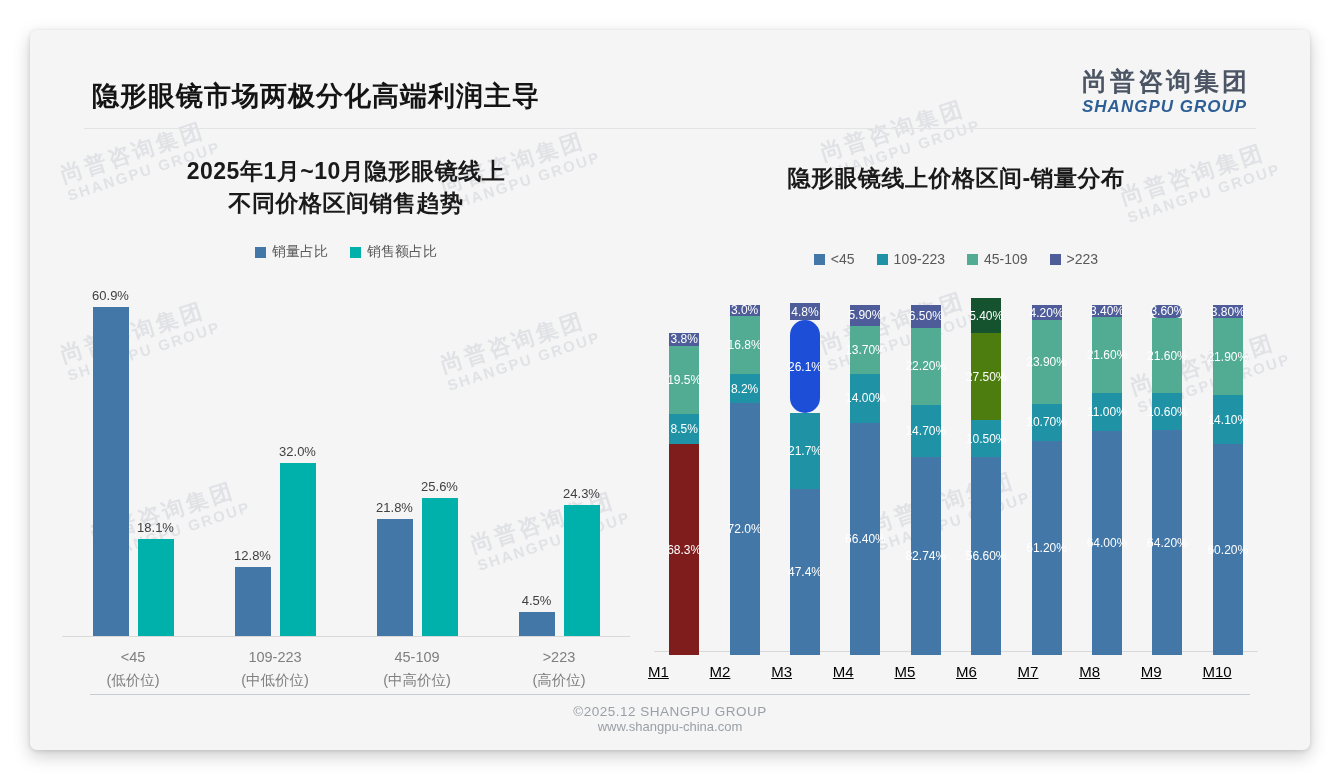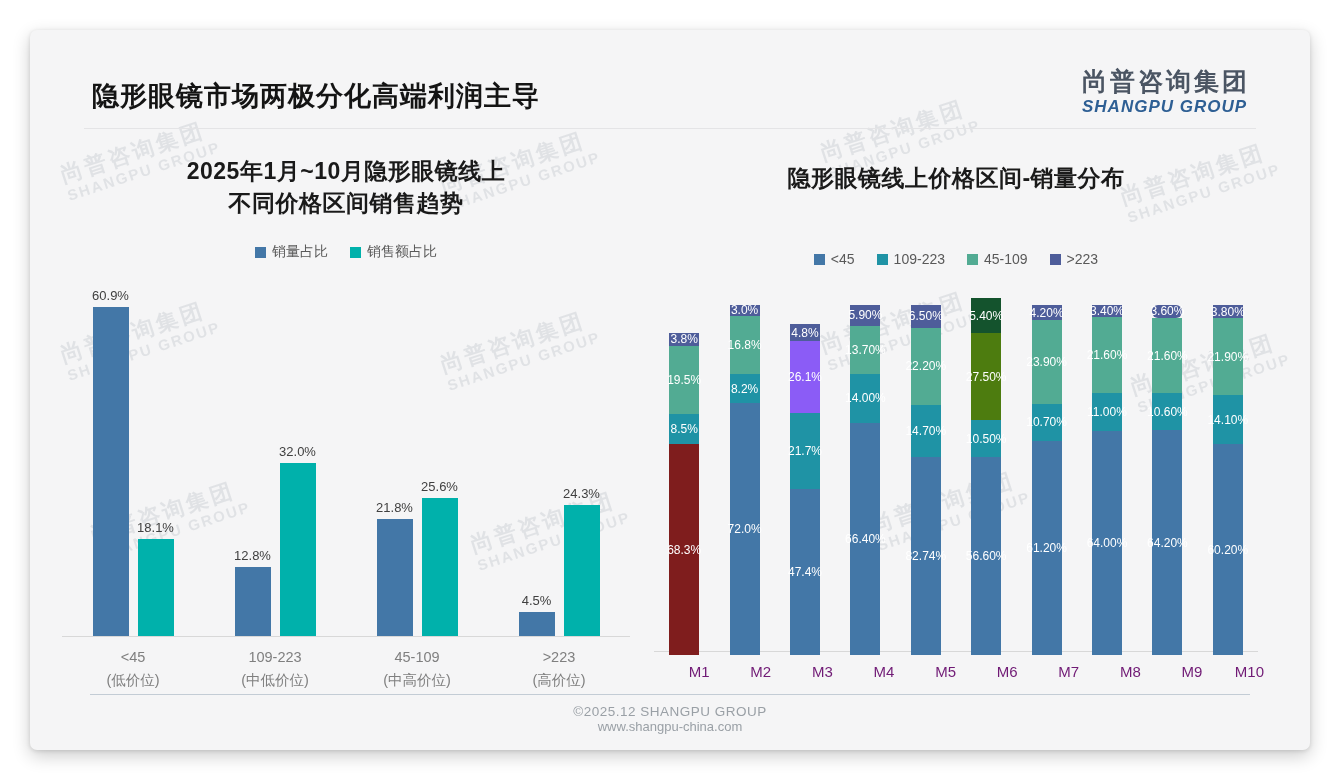--- a/index.html
+++ b/index.html
@@ -71,21 +71,21 @@
     height:353px;border-bottom:1px solid #d8d8d8;margin:0 6px;
   }
   .stack-cell{display:flex;justify-content:center;}
   .stack-bar{width:30px;display:flex;flex-direction:column-reverse;}
   .seg{position:relative;width:100%;}
   .seg-label{
     position:absolute;left:50%;top:50%;transform:translate(-50%,-50%);
     color:#ffffff;font-size:12px;white-space:nowrap;z-index:3;
   }
   .stacked-xlabels{display:grid;grid-template-columns:repeat(10,1fr);margin-top:11px;}
-  .month-label{text-align:right;font-size:15px;color:#701a75;}
+  .month-label{text-align:left;font-size:15px;color:#000000;text-decoration:underline;}
   
   .footer{
     position:absolute;left:60px;right:60px;bottom:16px;z-index:2;
     border-top:1px solid #c3ccd5;padding-top:9px;
     display:flex;justify-content:space-between;align-items:center;flex-direction:column;
   }
   .footer-left{font-size:13.5px;color:#9aa0a6;letter-spacing:0.5px;}
   .footer-right{font-size:13px;color:#9aa0a6;}
 </style>
 </head>
@@ -282,21 +282,21 @@
             </div>
           </div>
           <div class="stack-cell">
             <div class="stack-bar">
               <div class="seg" style="height: 165.9px; background: rgb(67, 119, 167);">
                 <span class="seg-label">47.4%</span>
               </div>
               <div class="seg" style="height: 76px; background: rgb(31, 147, 165);">
                 <span class="seg-label">21.7%</span>
               </div>
-              <div class="seg" style="height: 72px; background: #8b5cf6;">
+              <div class="seg" style="height: 93px; background: #1d4ed8; border-radius: 15px;">
                 <span class="seg-label">26.1%</span>
               </div>
               <div class="seg" style="height: 16.8px; background: rgb(78, 93, 154);">
                 <span class="seg-label">4.8%</span>
               </div>
             </div>
           </div>
           <div class="stack-cell">
             <div class="stack-bar">
               <div class="seg" style="height: 232.4px; background: rgb(67, 119, 167);">

